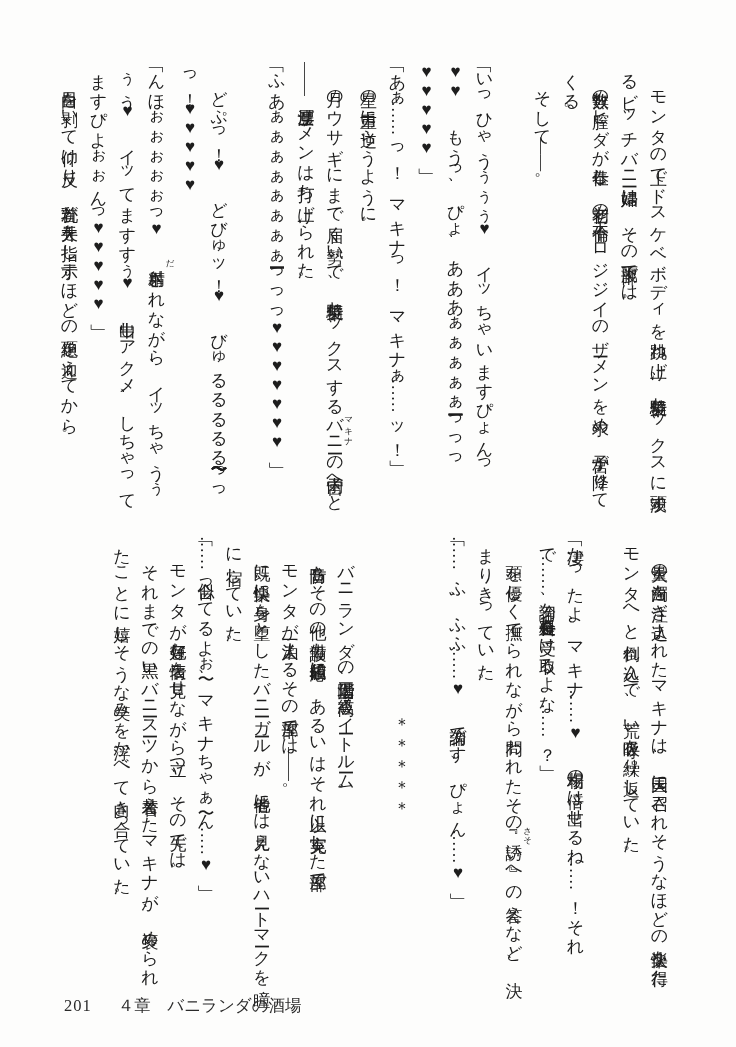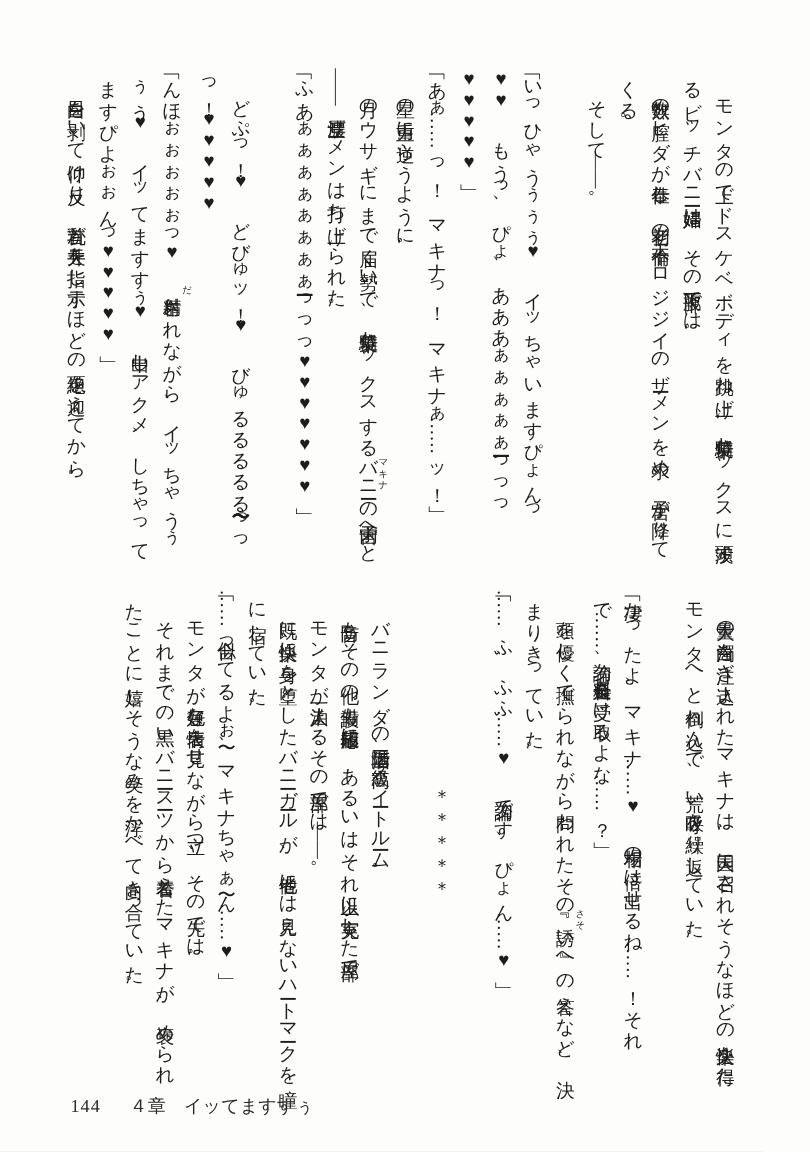--- a/index.html
+++ b/index.html
@@ -71,15 +71,15 @@
       <p class="blank"></p>
       <p class="indent">バニランダの酒場三階、高級スイートルーム。</p>
       <p class="indent">防音もその他の設備も値段相応に、あるいはそれ以上に充実した部屋で。</p>
       <p class="indent">モンタが一人泊まるその部屋では――。</p>
       <p class="indent">既に快楽に身を堕としたバニーガールが、他者には見えないハートマークを瞳に宿していた。</p>
       <p>「……似合ってるよぉ〜、マキナちゃぁ〜ん……♥」</p>
       <p class="indent">モンタが好色な表情を見せながら立つ、その先では。</p>
       <p class="indent">それまでの黒いバニースーツから着替えたマキナが、褒められたことに嬉しそうな笑みを浮かべて向き合っていた。</p>
     </div>
   <div class="footer">
-    <span class="page-num">144</span><span>４章　イッてますすぅ</span>
+    <span class="page-num">201</span><span>４章　バニランダの酒場</span>
   </div>
 </div>
 
 </body></html>

